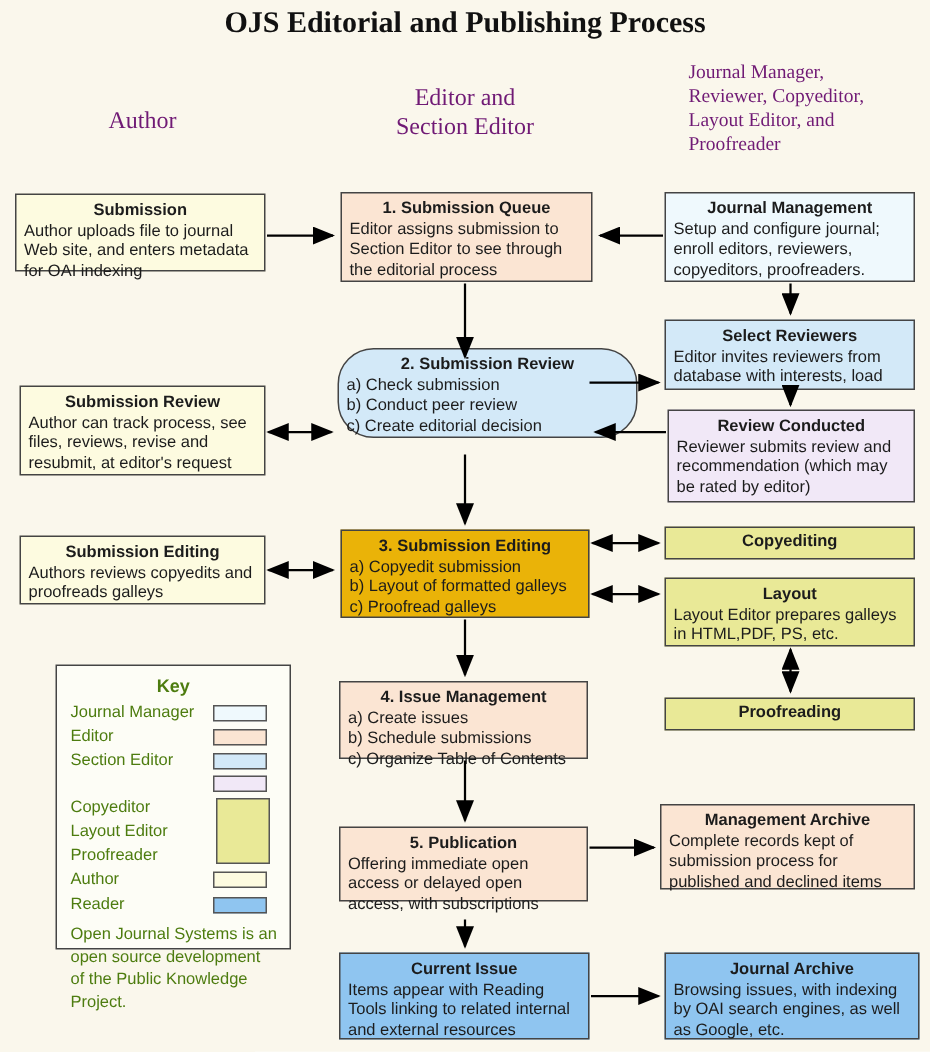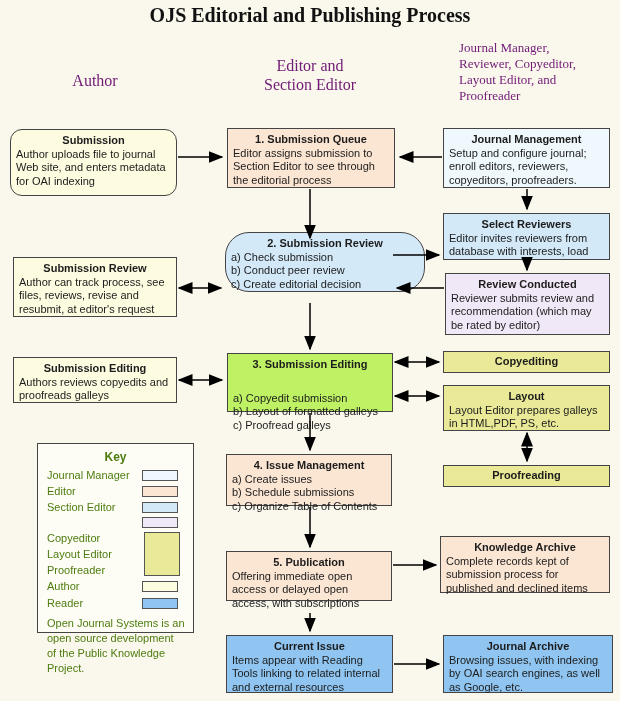--- a/index.html
+++ b/index.html
@@ -38,21 +38,21 @@
 
   <div class="main-title">OJS Editorial and Publishing Process</div>
   <div class="col-head author">Author</div>
   <div class="col-head editor">Editor and
 Section Editor</div>
   <div class="col-head manager">Journal Manager,
 Reviewer, Copyeditor,
 Layout Editor, and
 Proofreader</div>
 
-  <div class="box" style="left: 10px; top: 129px; width: 167px; height: 67px; background: rgb(253, 251, 224); border-radius: 12px;">
+  <div class="box" style="left: 10px; top: 129px; width: 167px; height: 52px; background: rgb(253, 251, 224);">
     <div class="bt">Submission</div>
     <div class="bb">Author uploads file to journal Web site, and enters metadata for OAI indexing</div>
   </div>
   <div class="box" style="left: 13px; top: 257px; width: 164px; height: 60px; background: rgb(253, 251, 224);">
     <div class="bt">Submission Review</div>
     <div class="bb">Author can track process, see files, reviews, revise and resubmit, at editor's request</div>
   </div>
   <div class="box" style="left: 13px; top: 357px; width: 164px; height: 46px; background: rgb(253, 251, 224);">
     <div class="bt">Submission Editing</div>
     <div class="bb">Authors reviews copyedits and proofreads galleys</div>
@@ -61,21 +61,21 @@
   <div class="box" style="left: 227px; top: 128px; width: 168px; height: 60px; background: rgb(251, 229, 211);">
     <div class="bt">1. Submission Queue</div>
     <div class="bb">Editor assigns submission to Section Editor to see through the editorial process</div>
   </div>
   <div class="box" style="left: 225px; top: 232px; width: 200px; height: 60px; background: rgb(211, 233, 248); border-radius: 24px;">
     <div class="bt">2. Submission Review</div>
     <div class="bb">a) Check submission
 b) Conduct peer review
 c) Create editorial decision</div>
   </div>
-  <div class="box" style="left: 227px; top: 353px; width: 166px; height: 59px; background: #bef264; gap: 20px;">
+  <div class="box" style="left: 227px; top: 353px; width: 166px; height: 59px; background: #eab308;">
     <div class="bt">3. Submission Editing</div>
     <div class="bb">a) Copyedit submission
 b) Layout of formatted galleys
 c) Proofread galleys</div>
   </div>
   <div class="box" style="left: 226px; top: 454px; width: 166px; height: 52px; background: rgb(251, 229, 211);">
     <div class="bt">4. Issue Management</div>
     <div class="bb">a) Create issues
 b) Schedule submissions
 c) Organize Table of Contents</div>
@@ -105,21 +105,21 @@
     <div class="bt">Copyediting</div>
   </div>
   <div class="box" style="left: 443px; top: 385px; width: 167px; height: 46px; background: rgb(233, 233, 151);">
     <div class="bt">Layout</div>
     <div class="bb">Layout Editor prepares galleys in HTML,PDF, PS, etc.</div>
   </div>
   <div class="box center" style="left: 443px; top: 465px; width: 167px; height: 22px; background: rgb(233, 233, 151);">
     <div class="bt">Proofreading</div>
   </div>
   <div class="box" style="left: 440px; top: 536px; width: 170px; height: 57px; background: rgb(251, 229, 211);">
-    <div class="bt">Knowledge Archive</div>
+    <div class="bt">Management Archive</div>
     <div class="bb">Complete records kept of submission process for published and declined items</div>
   </div>
   <div class="box" style="left: 443px; top: 635px; width: 170px; height: 58px; background: rgb(143, 197, 240);">
     <div class="bt">Journal Archive</div>
     <div class="bb">Browsing issues, with indexing by OAI search engines, as well as Google, etc.</div>
   </div>
 
   <div class="keybox">
     <div class="key-title">Key</div>
     <div class="key-row" style="top:24px">Journal Manager</div>

